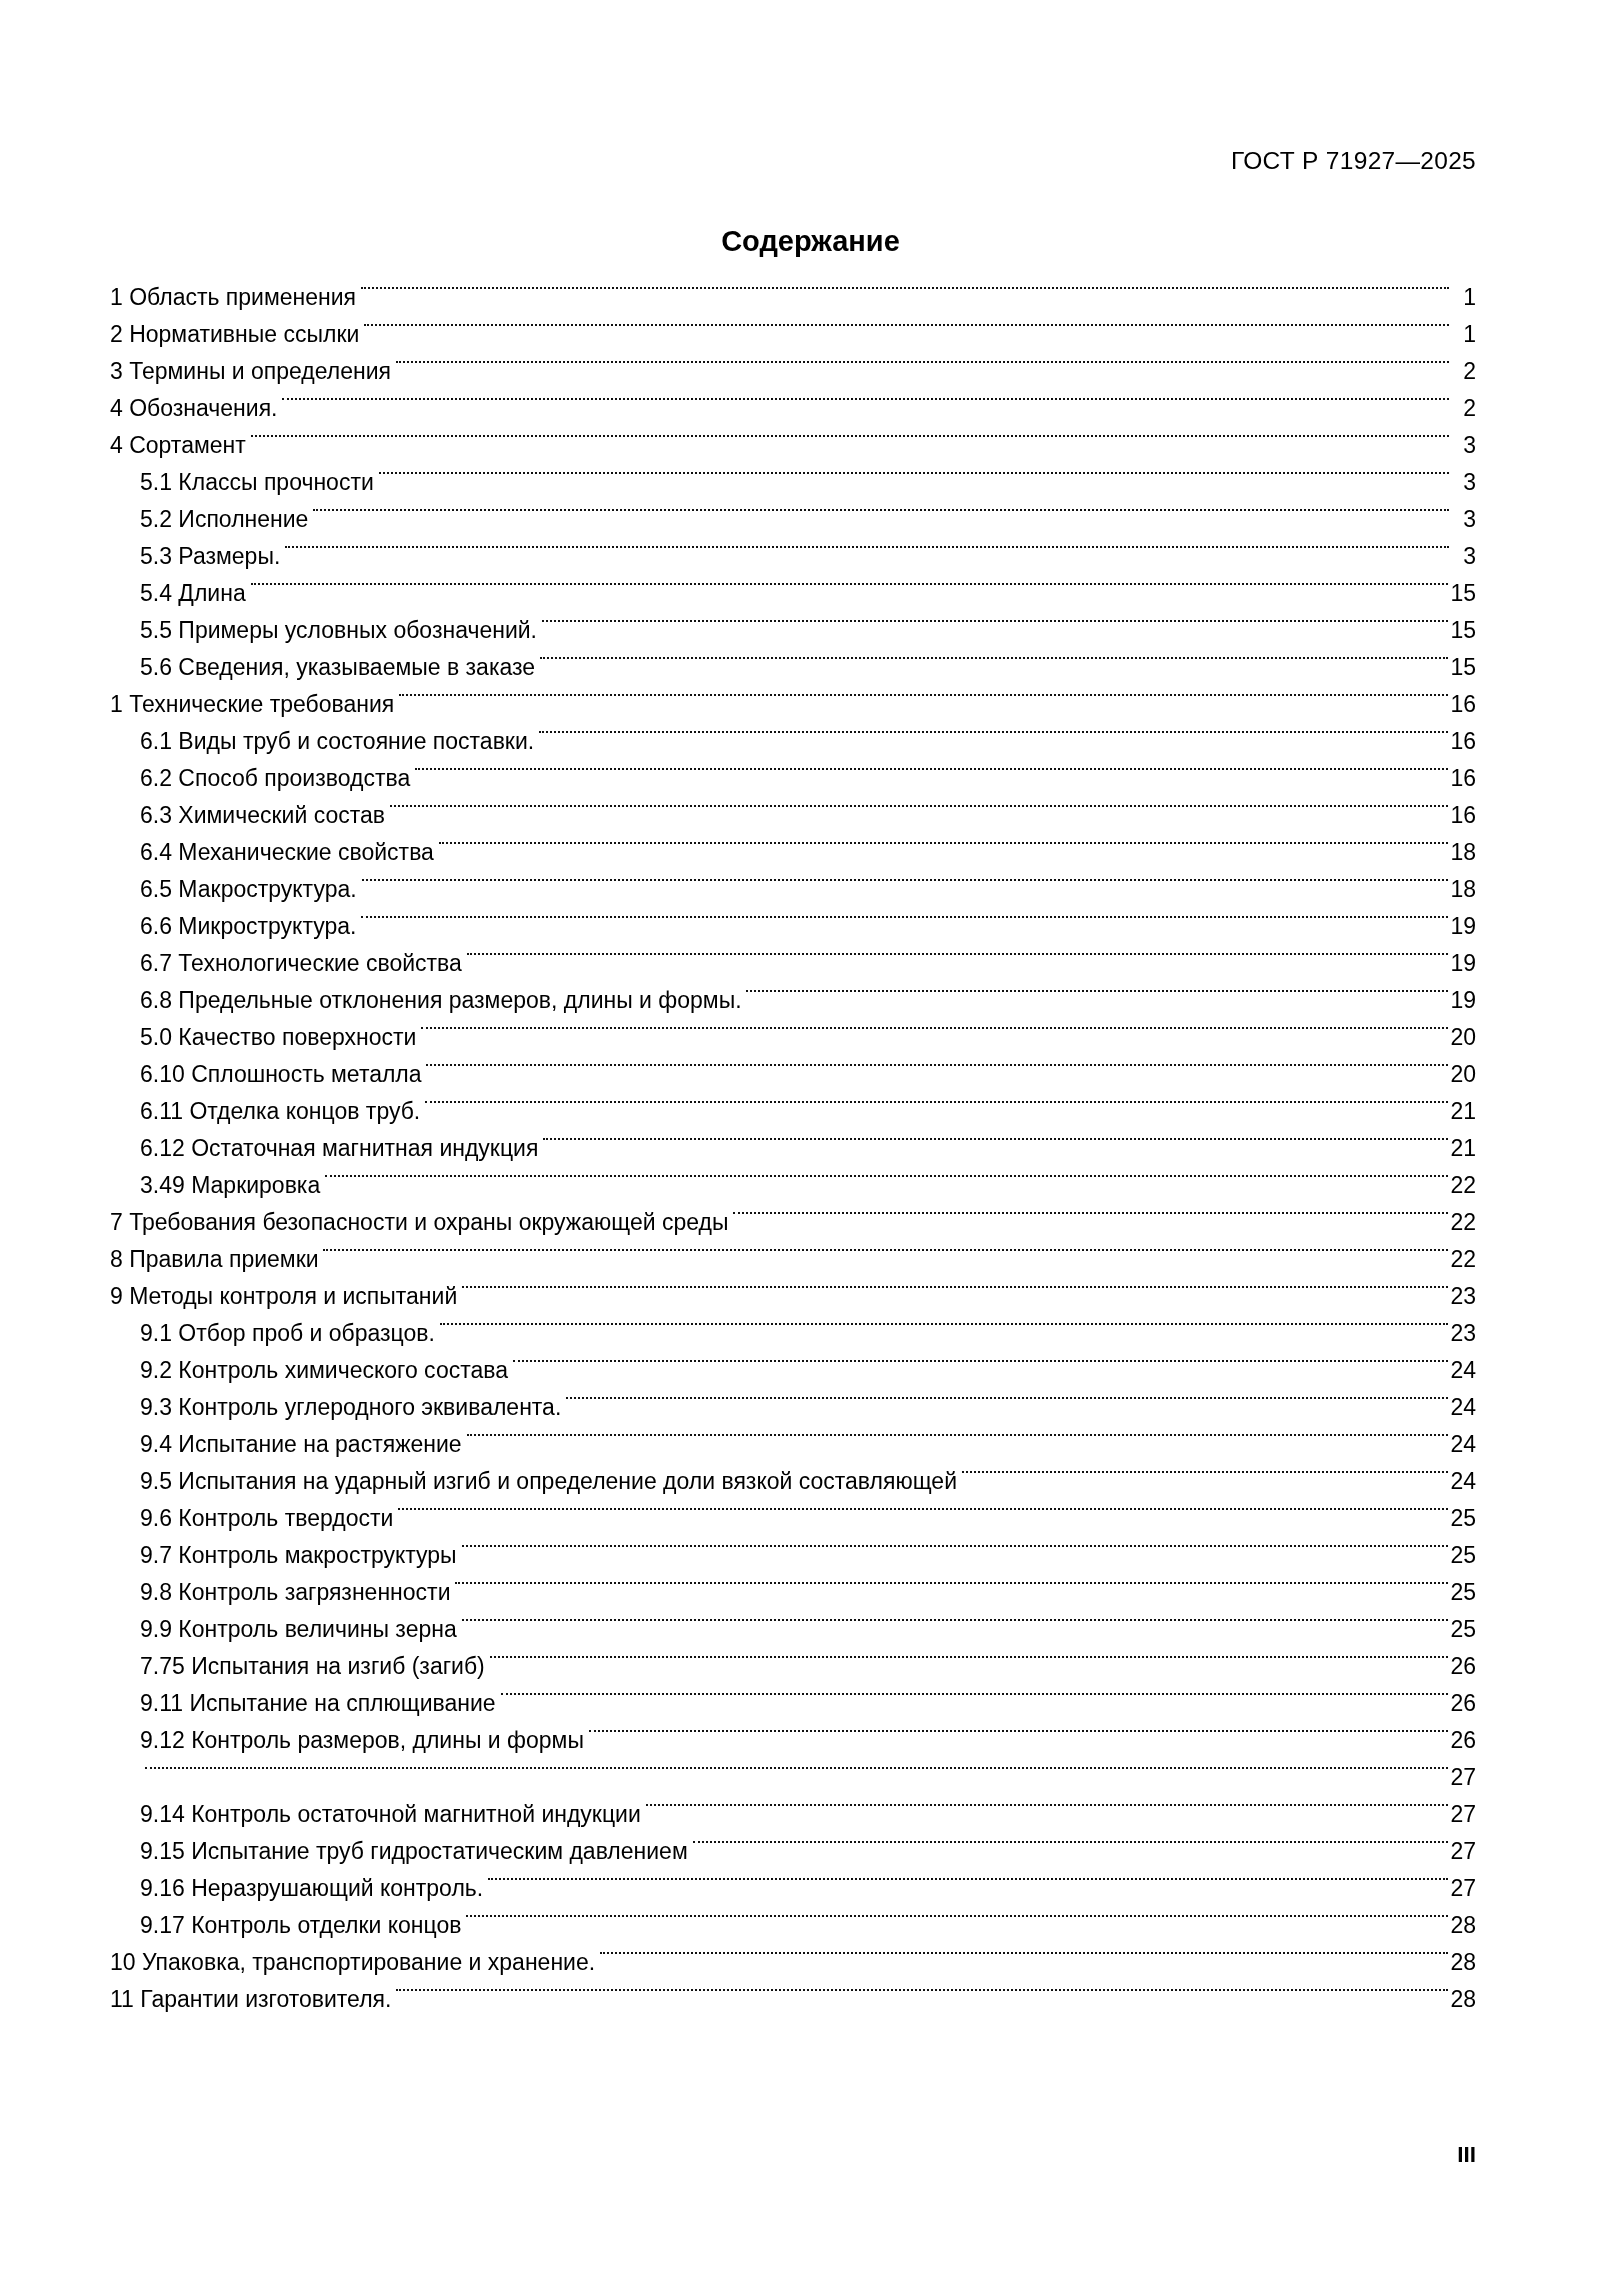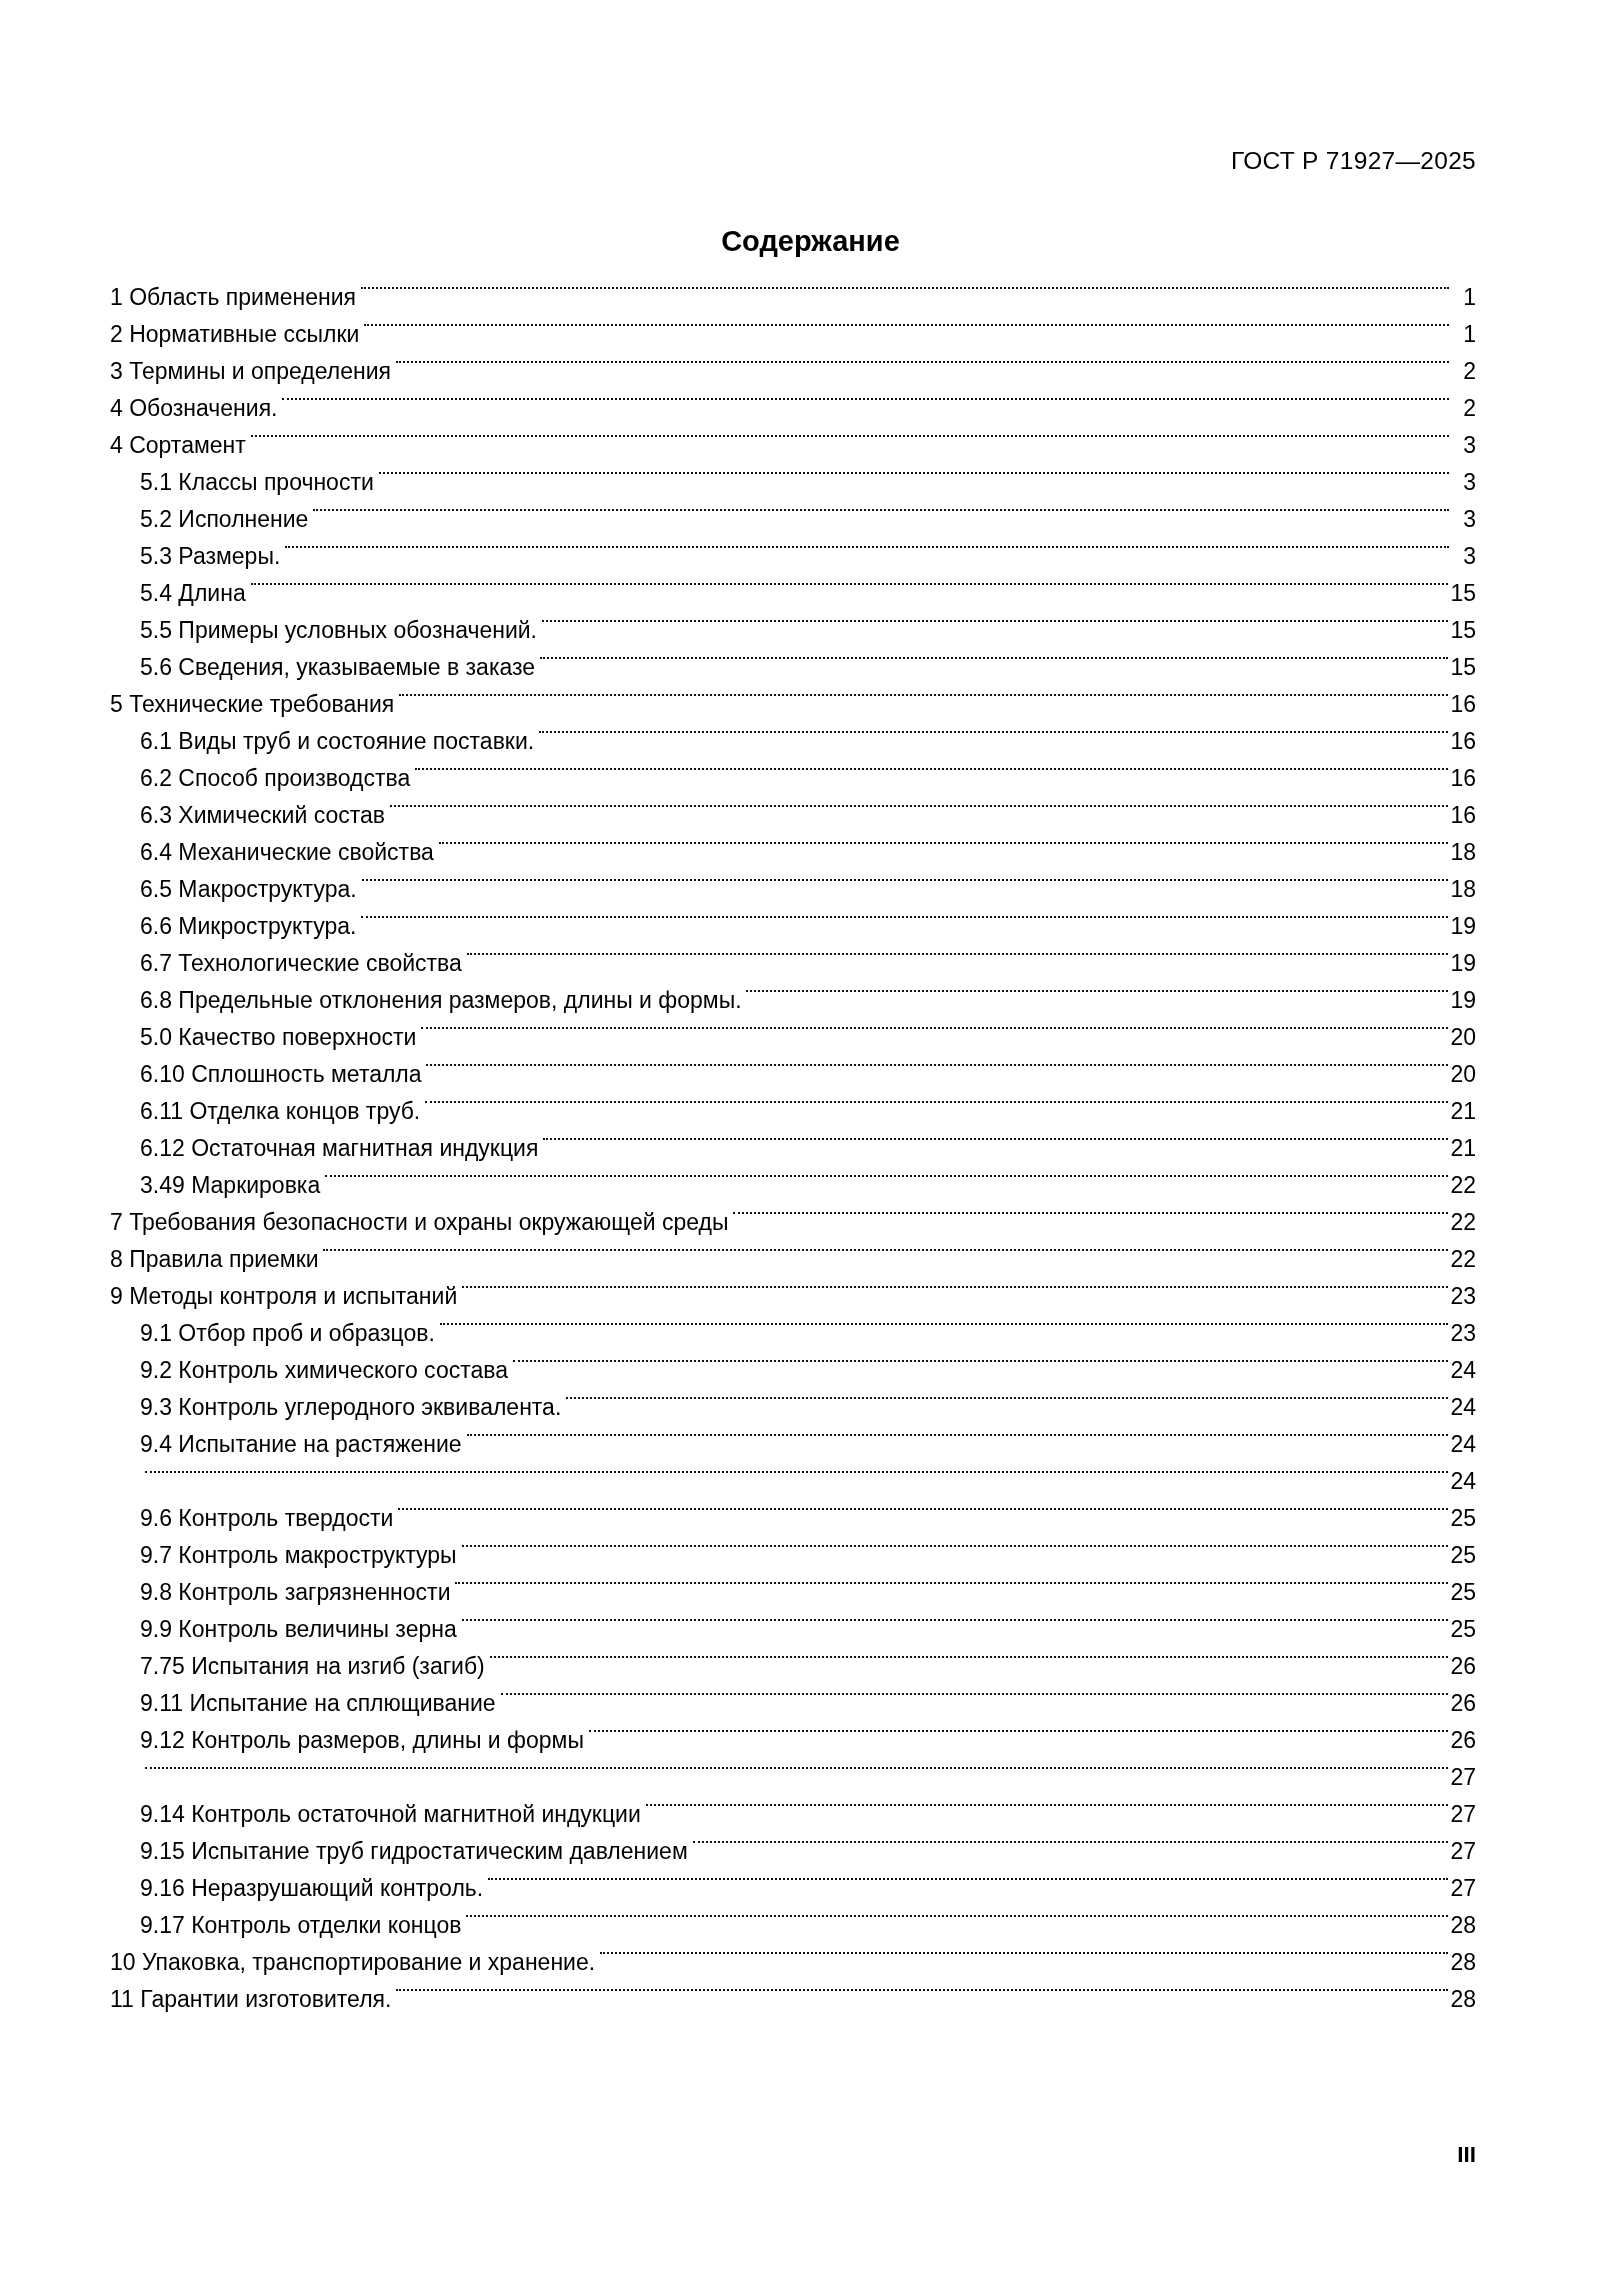--- a/index.html
+++ b/index.html
@@ -136,21 +136,21 @@
         <span class="label">5.5  Примеры условных обозначений.</span>
         <span class="leader"></span>
         <span class="page-num">15</span>
       </div>
       <div class="toc-row lvl2">
         <span class="label">5.6  Сведения, указываемые в заказе</span>
         <span class="leader"></span>
         <span class="page-num">15</span>
       </div>
       <div class="toc-row lvl1">
-        <span class="label">5 Технические требования</span>
+        <span class="label">1 Технические требования</span>
         <span class="leader"></span>
         <span class="page-num">16</span>
       </div>
       <div class="toc-row lvl2">
         <span class="label">6.1  Виды труб и состояние поставки.</span>
         <span class="leader"></span>
         <span class="page-num">16</span>
       </div>
       <div class="toc-row lvl2">
         <span class="label">6.2  Способ производства</span>
@@ -241,20 +241,21 @@
         <span class="label">9.3  Контроль углеродного эквивалента.</span>
         <span class="leader"></span>
         <span class="page-num">24</span>
       </div>
       <div class="toc-row lvl2">
         <span class="label">9.4  Испытание на растяжение</span>
         <span class="leader"></span>
         <span class="page-num">24</span>
       </div>
       <div class="toc-row lvl2">
+        <span class="label">9.5  Испытания на ударный изгиб и определение доли вязкой составляющей</span>
         <span class="leader"></span>
         <span class="page-num">24</span>
       </div>
       <div class="toc-row lvl2">
         <span class="label">9.6  Контроль твердости</span>
         <span class="leader"></span>
         <span class="page-num">25</span>
       </div>
       <div class="toc-row lvl2">
         <span class="label">9.7  Контроль макроструктуры</span>

